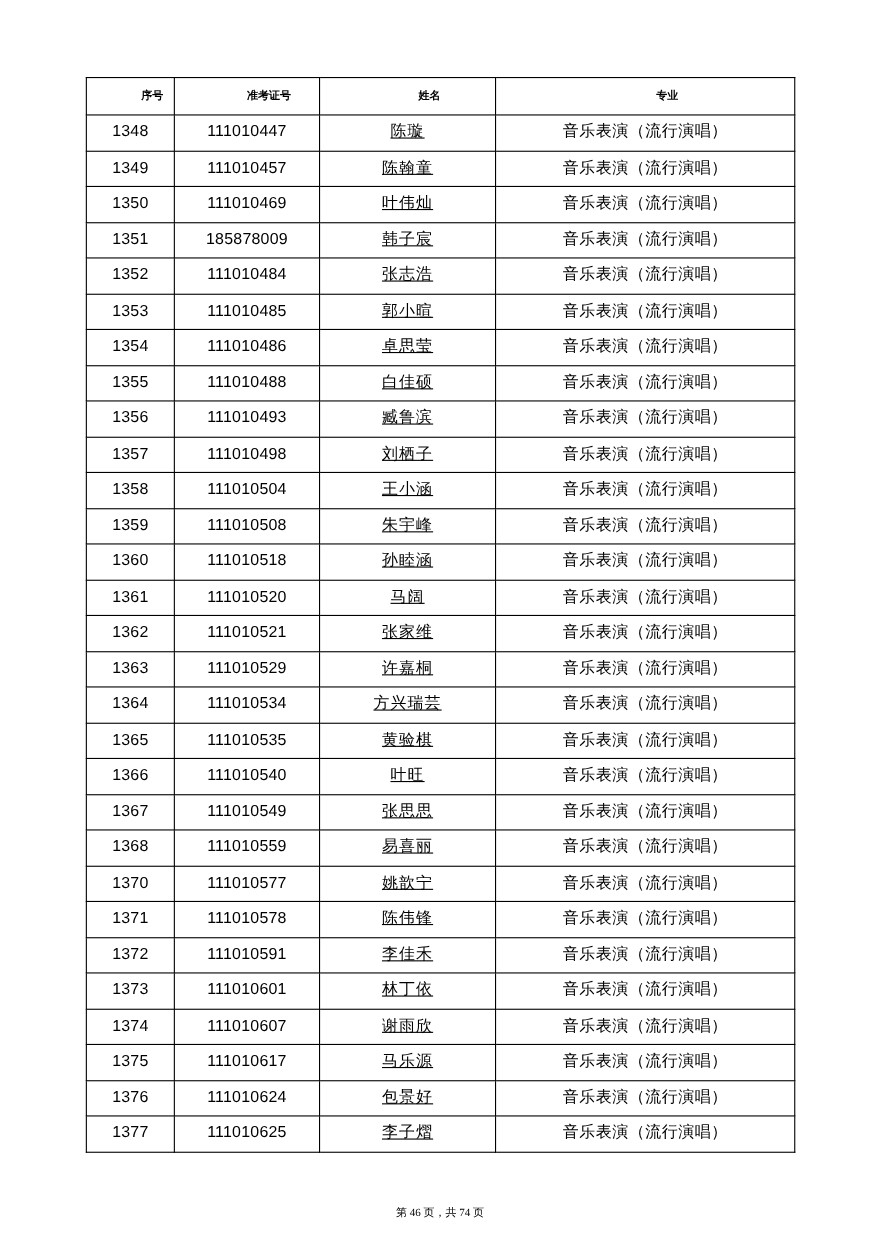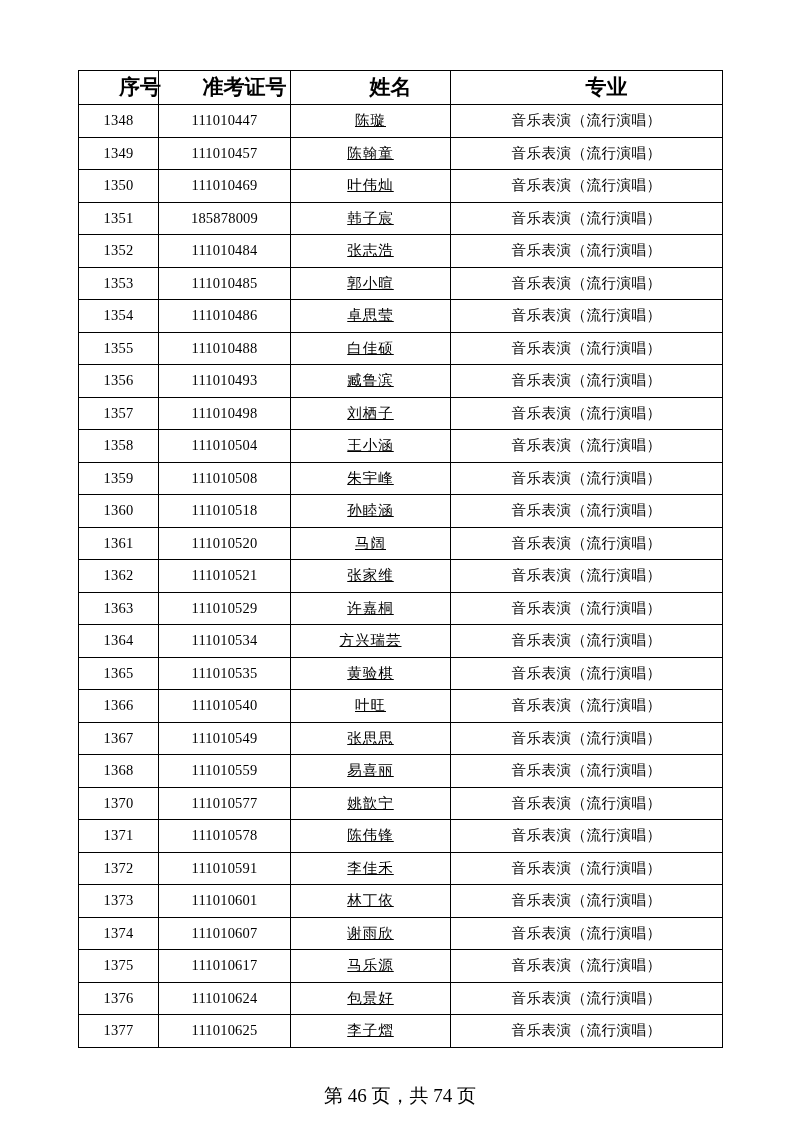--- a/index.html
+++ b/index.html
@@ -34,48 +34,48 @@
     vertical-align: middle;
     height: 31.5px;
     line-height: 31.5px;
     padding: 0;
     font-size: 14.5px;
     font-weight: normal;
     white-space: nowrap;
   }
   table.roster thead th {
     font-weight: bold;
-    font-size: 21px;
+    font-size: 10px;
     height: 33px;
     line-height: 33px;
     padding-left: 40px;
   }
   col.c-index { width: 80px; }
   col.c-ticket { width: 132px; }
   col.c-name   { width: 160px; }
   col.c-major  { width: 272px; }
 
   td.idx, td.ticket {
-    font-family: Liberation Serif, serif;
+    font-family: Liberation Sans, sans-serif;
     letter-spacing: 0.2px;
   }
   td.name {
     letter-spacing: 1px;
     text-decoration: underline;
   }
   td.major {
     letter-spacing: 0.5px;
   }
   .footer {
     position: absolute;
     left: 0;
     right: 0;
     bottom: 22px;
     text-align: center;
-    font-size: 19px;
+    font-size: 10px;
     color: #000000;
     font-family: "Liberation Serif", "DejaVu Serif", serif;
   }
   .footer .pg {
     display: inline;
   }
 </style>
 </head>
 <body>
 

